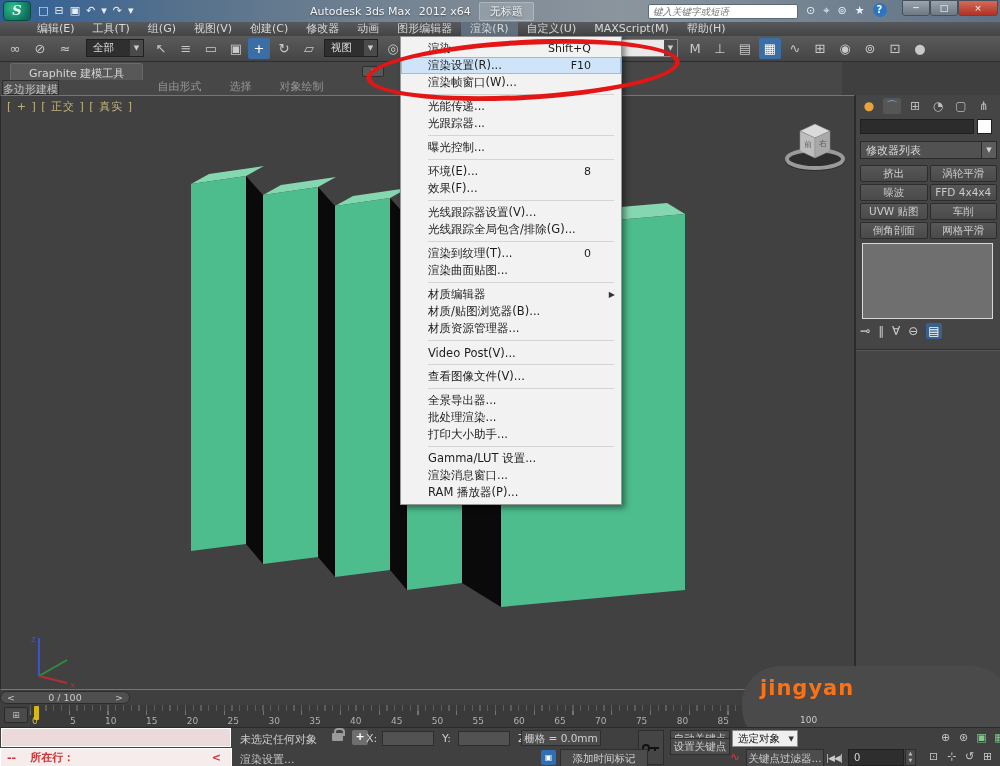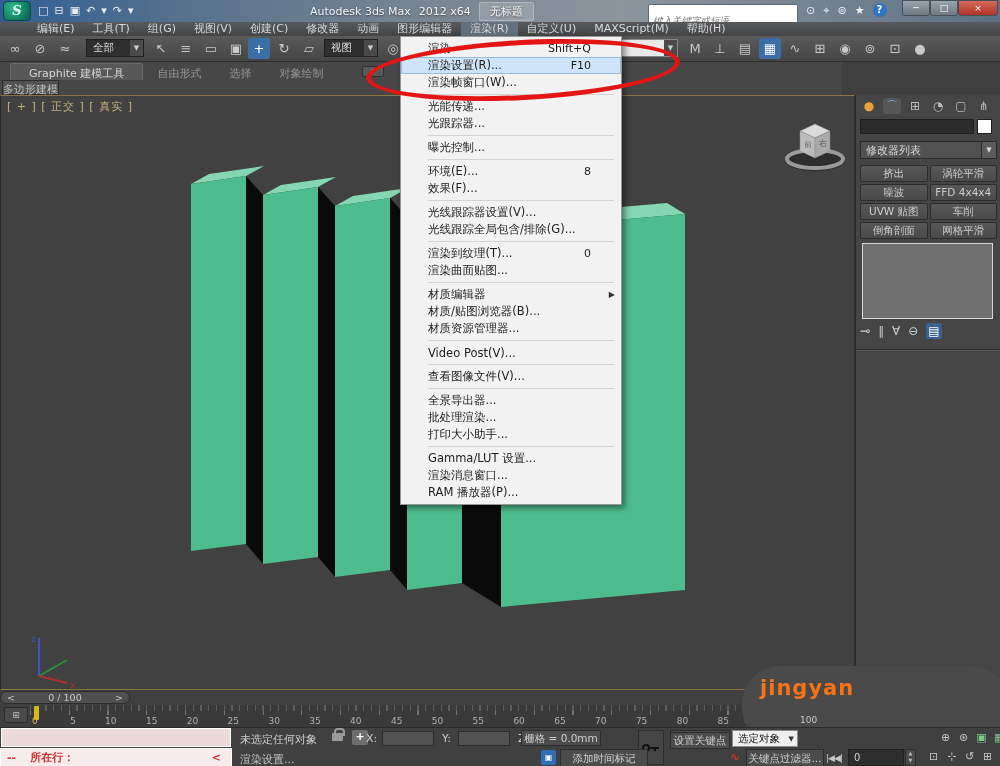--- a/index.html
+++ b/index.html
@@ -13,21 +13,21 @@
     display:flex; align-items:center; z-index:20; }
   .logo { position:absolute; left:3px; top:1px; width:28px; height:20px; border-radius:4px;
     background:radial-gradient(circle at 35% 30%,#2cc08b,#0d6b5c 80%); border:1px solid #0a4a40;
     color:#eafff5; font:italic bold 13px "DejaVu Serif",serif; text-align:center; line-height:18px; }
   .qa-icons { position:absolute; left:38px; top:3px; display:flex; gap:6px; }
   .qa-icons span { font-size:11px; color:#e8edf2; line-height:15px; }
   .tb-title { position:absolute; left:310px; top:0; height:22px; display:flex; align-items:center;
     font-size:11px; color:#f2f4f6; text-shadow:0 1px 2px rgba(0,0,0,.5); gap:8px; }
   .tb-doc { background:rgba(255,255,255,.16); border:1px solid rgba(255,255,255,.25);
     border-radius:2px; padding:1px 10px; }
-  .search-box { position:absolute; left:648px; top:4px; width:150px; height:32px;
+  .search-box { position:absolute; left:648px; top:4px; width:150px; height:15px;
     background:#fff; border:1px solid #5a6a78; border-radius:2px; font-style:italic;
     font-size:9.5px; color:#8a8a8a; padding:0 4px; }
   .tb-right-icons { position:absolute; left:806px; top:3px; display:flex; gap:8px; align-items:center; }
   .tb-right-icons .ri { font-size:11px; color:#ecf0f4; }
   .help-circle { width:14px; height:14px; border-radius:50%; background:#2f74c0; color:#fff;
     font-size:10px; font-weight:bold; text-align:center; line-height:14px; }
   .win-btns { position:absolute; right:2px; top:0; display:flex; }
   .win-btn { width:28px; height:16px; background:linear-gradient(#9aa4ad,#6d7882);
     border:1px solid #45505a; border-radius:0 0 3px 3px; color:#fff; font-size:9px;
     text-align:center; line-height:14px; }
@@ -49,21 +49,21 @@
   .tb-icon.active { background:var(--accent,#3a6ea5); color:#fff; }
   .dd { position:absolute; top:3px; height:18px; background:#2f2f2f; border:1px solid #202020;
     color:#ddd; font-size:10.5px; display:flex; align-items:center; padding-left:6px; }
   .dd .dd-arrow { width:13px; height:16px; background:#4a4a4a; margin-left:auto;
     text-align:center; font-size:7px; line-height:16px; color:#ccc; }
   .dd.white { background:#e9e9e9; color:#222; border-color:#888; }
 
   
   #ribbon { position:absolute; left:0; top:62px; width:842px; height:33px; background:#474747; z-index:5; }
   .rb-tabs { position:absolute; left:0; top:1px; height:17px; width:855px; display:flex; }
-  .rb-tab { font-size:11px; color:#979797; padding:3px 14px; }
+  .rb-tab { font-size:11px; color:#979797; padding:16px 14px; }
   .rb-tab.active { background:#585858; border:1px solid #6a6a6a; border-bottom:none;
     border-radius:3px 3px 0 0; color:#d6d6d6; margin-left:10px; padding:2px 18px; }
   .rb-collapse { position:absolute; left:362px; top:4px; width:22px; height:11px; background:#585858;
     border:1px solid #2f2f2f; border-radius:2px; color:#ccc; font-size:7px; text-align:center; line-height:9px; }
   .rb-subtab { position:absolute; left:2px; top:18px; height:15px; padding:1px 0;
     background:#525252; border:1px solid #2c2c2c; font-size:11px; color:#c2c2c2; }
 
   
   #viewport { position:absolute; left:0; top:95px; width:855px; height:595px; background:#414141;
     border-top:1px solid #8a7442; border-bottom:1px solid #8a7442;
@@ -631,21 +631,21 @@
 
     <div class="sb-abs key-btn">
       <svg width="18" height="10">
         <circle cx="4" cy="5" r="3" fill="none" stroke="#111" stroke-width="2"></circle>
         <line x1="7" y1="5" x2="17" y2="5" stroke="#111" stroke-width="2"></line>
         <line x1="13" y1="5" x2="13" y2="8" stroke="#111" stroke-width="2"></line>
       </svg>
     </div>
 
     <div class="sb-abs sb-box" style="left:670px;top:2px;width:60px;height:17px;line-height:15px;">自动关键点</div>
-    <div class="sb-abs sb-box" style="left:670px;top:4px;width:60px;height:17px;line-height:15px;">设置关键点</div>
+    <div class="sb-abs sb-box" style="left:670px;top:10px;width:60px;height:17px;line-height:15px;">设置关键点</div>
 
     <div class="sb-abs white-combo">
       <span>选定对象</span>
       <span class="wc-arrow">▼</span>
     </div>
 
     <span class="sb-abs red-wave">∿</span>
     <div class="sb-abs sb-box" style="left:746px;top:21px;width:78px;height:18px;line-height:16px;">关键点过滤器...</div>
 
     <span class="sb-abs transport">|◀◀|</span>

